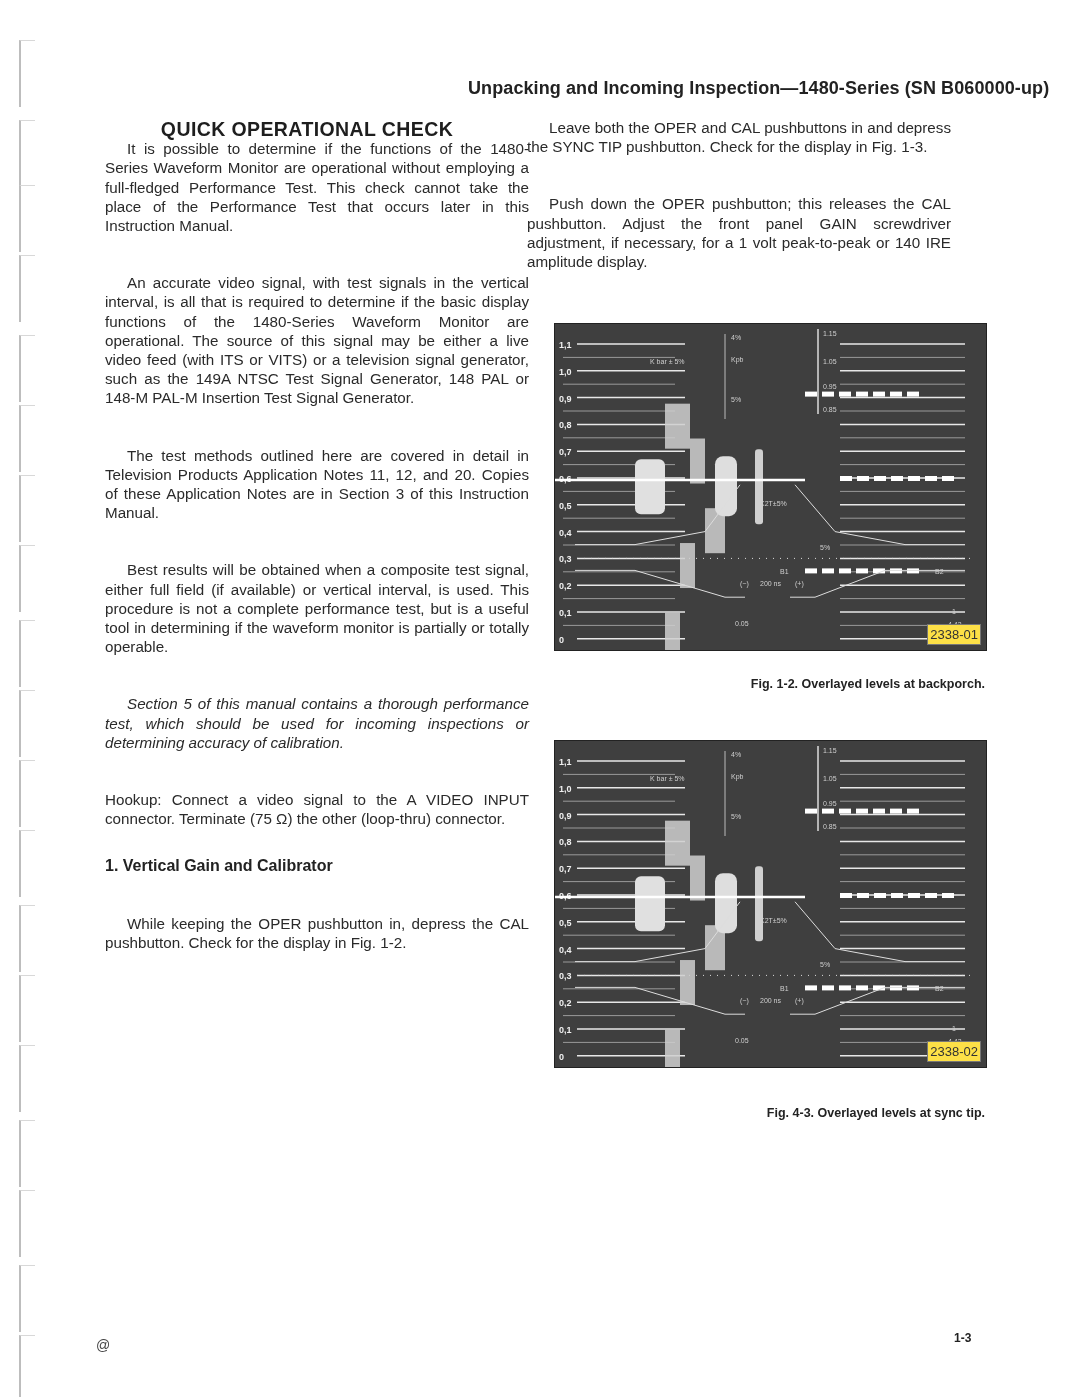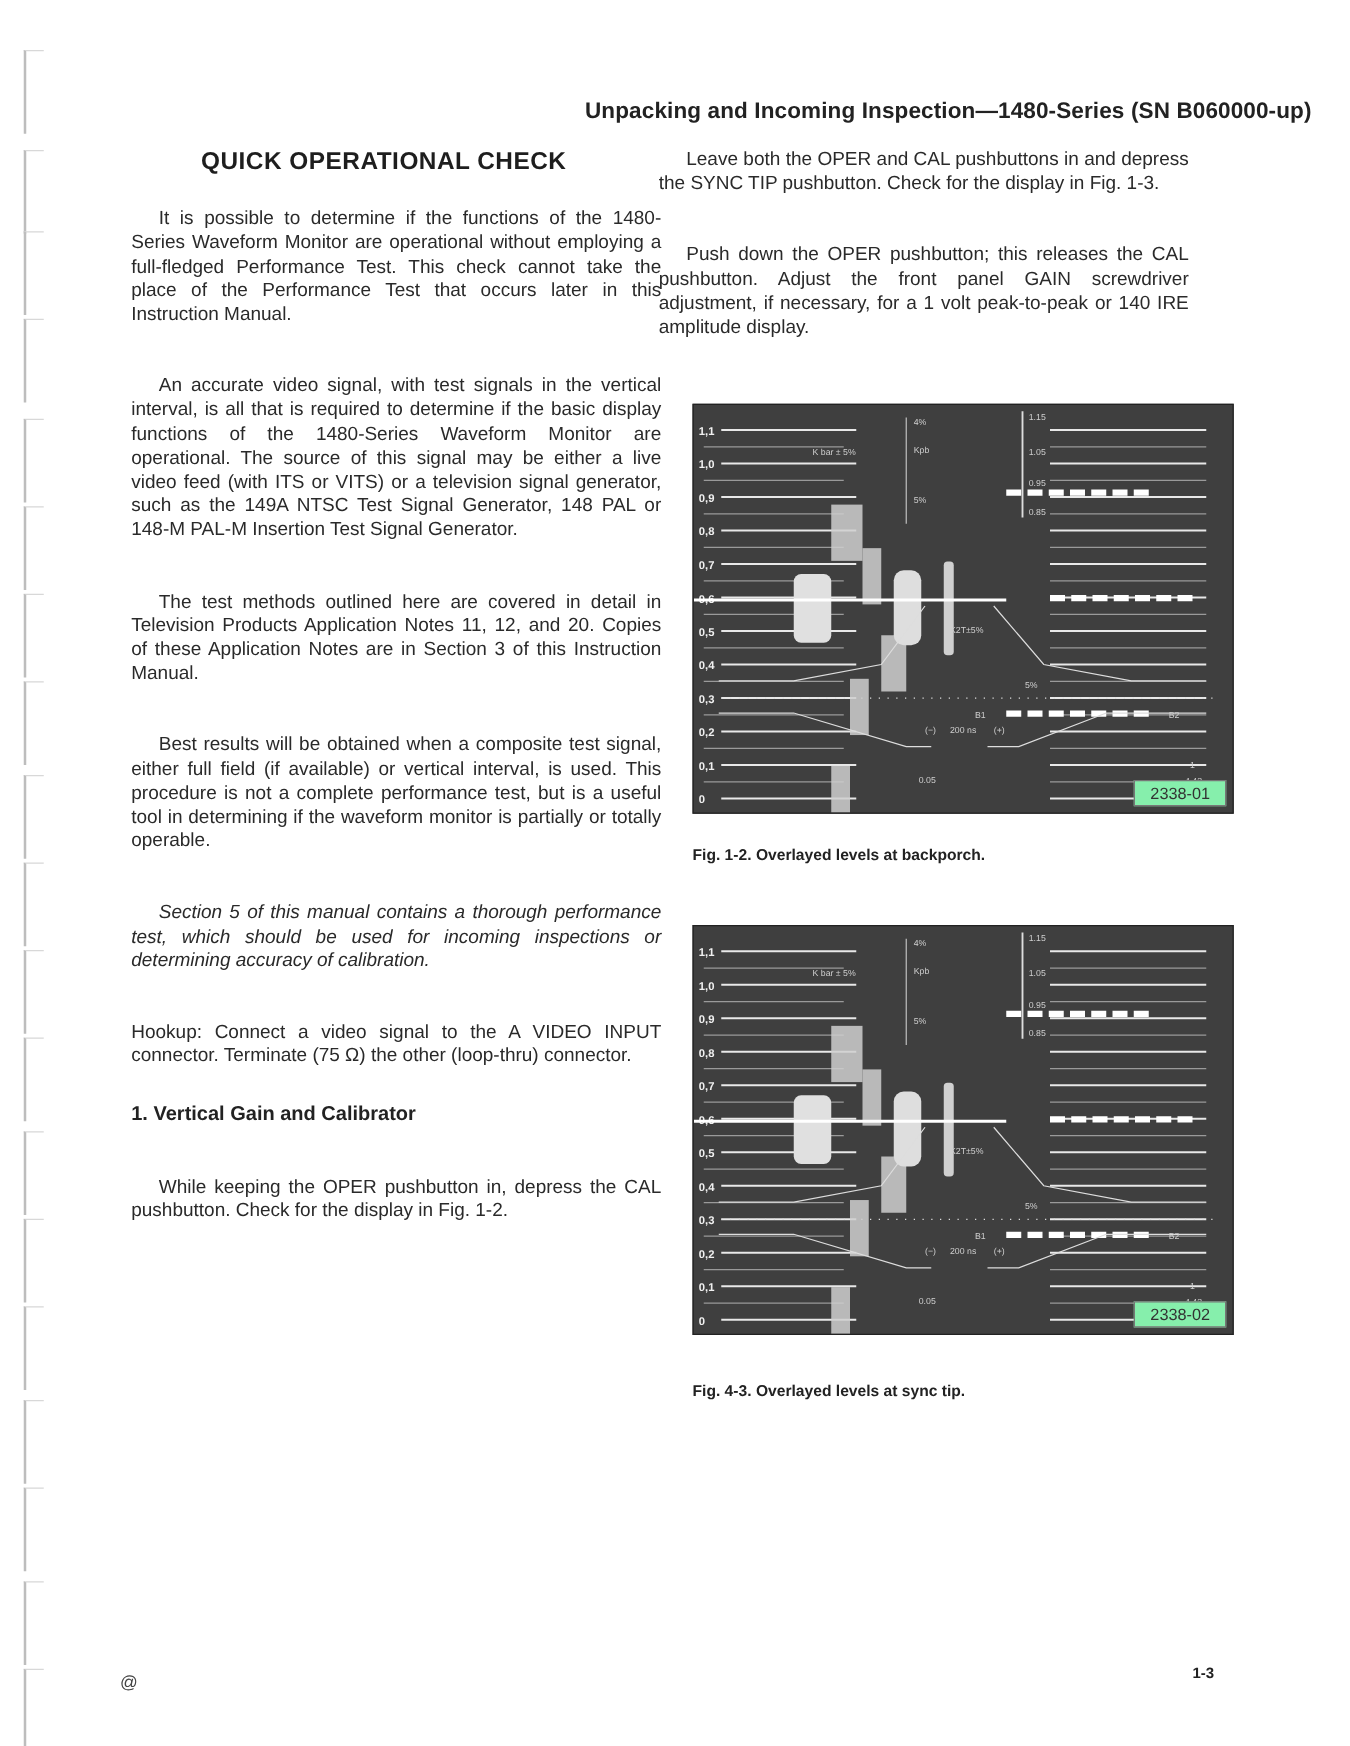--- a/index.html
+++ b/index.html
@@ -7,22 +7,22 @@
          font-family:"Liberation Sans", sans-serif; color:#2a2a2a; }
   .binder { position:absolute; left:19px; width:14px; border-left:2px solid #bdbdbd; border-top:1px solid #d8d8d8; height:66px; }
   .running-head { position:absolute; left:468px; top:78px; font-size:18px; font-weight:bold; color:#222; letter-spacing:0.1px; }
   .col { position:absolute; width:424px; font-size:15.2px; line-height:19.2px; }
   .col p { margin:0; text-align:justify; text-indent:22px; }
   .col p.noindent { text-indent:0; }
   .h1 { font-size:19.5px; font-weight:bold; letter-spacing:0.4px; color:#1e1e1e; margin:0; }
   .h2 { font-size:16px; font-weight:bold; margin:0; color:#222; }
   .fig { position:absolute; left:554px; width:431px; background:#3f3f3f; border:1px solid #222; overflow:hidden; }
   .fig svg { display:block; }
-  .fig-id { position:absolute; right:5px; bottom:5px; background:#86efac; color:#333; font-size:13px; padding:2px 12px; border:1px solid #777; }
-  .caption { position:absolute; left:554px; width:431px; text-align:left; font-size:12.5px; font-weight:bold; color:#222; }
+  .fig-id { position:absolute; right:5px; bottom:5px; background:#fde047; color:#333; font-size:13px; padding:2px 2px; border:1px solid #777; }
+  .caption { position:absolute; left:554px; width:431px; text-align:right; font-size:12.5px; font-weight:bold; color:#222; }
   .footer-mark { position:absolute; left:96px; top:1337px; font-size:14px; color:#444; }
   .page-num { position:absolute; left:954px; top:1331px; font-size:12px; font-weight:bold; color:#222; }
 </style>
 </head>
 <body>
 
 <div>
   <div class="binder" style="top:40px"></div>
   <div class="binder" style="top:120px"></div>
   <div class="binder" style="top:185px"></div>
@@ -41,21 +41,21 @@
   <div class="binder" style="top:1120px"></div>
   <div class="binder" style="top:1190px"></div>
   <div class="binder" style="top:1265px"></div>
   <div class="binder" style="top:1335px"></div>
 </div>
 
 <div class="running-head">Unpacking and Incoming Inspection—1480-Series (SN B060000-up)</div>
 
 <div class="col" style="left:105px; top:120px;">
   <h1 class="h1" style="text-align:center; margin-left:-20px;">QUICK OPERATIONAL CHECK</h1>
-  <p style="margin-top:26px;">It is possible to determine if the functions of the 1480-Series Waveform Monitor are operational without employing a full-fledged Performance Test. This check cannot take the place of the Performance Test that occurs later in this Instruction Manual.</p>
+  <p style="">It is possible to determine if the functions of the 1480-Series Waveform Monitor are operational without employing a full-fledged Performance Test. This check cannot take the place of the Performance Test that occurs later in this Instruction Manual.</p>
   <p style="margin-top:38px;">An accurate video signal, with test signals in the vertical interval, is all that is required to determine if the basic display functions of the 1480-Series Waveform Monitor are operational. The source of this signal may be either a live video feed (with ITS or VITS) or a television signal generator, such as the 149A NTSC Test Signal Generator, 148 PAL or 148-M PAL-M Insertion Test Signal Generator.</p>
   <p style="margin-top:38px;">The test methods outlined here are covered in detail in Television Products Application Notes 11, 12, and 20. Copies of these Application Notes are in Section 3 of this Instruction Manual.</p>
   <p style="margin-top:38px;">Best results will be obtained when a composite test signal, either full field (if available) or vertical interval, is used. This procedure is not a complete performance test, but is a useful tool in determining if the waveform monitor is partially or totally operable.</p>
   <p style="margin-top:38px;font-style:italic;">Section 5 of this manual contains a thorough performance test, which should be used for incoming inspections or determining accuracy of calibration.</p>
   <p class="noindent" style="margin-top:38px;">Hookup: Connect a video signal to the A VIDEO INPUT connector. Terminate (75 Ω) the other (loop-thru) connector.</p>
   <h2 class="h2" style="margin-top:28px;">1.  Vertical Gain and Calibrator</h2>
   <p style="margin-top:38px;">While keeping the OPER pushbutton in, depress the CAL pushbutton. Check for the display in Fig. 1-2.</p>
 </div>
 
 <div class="col" style="left:527px; top:118px;">

